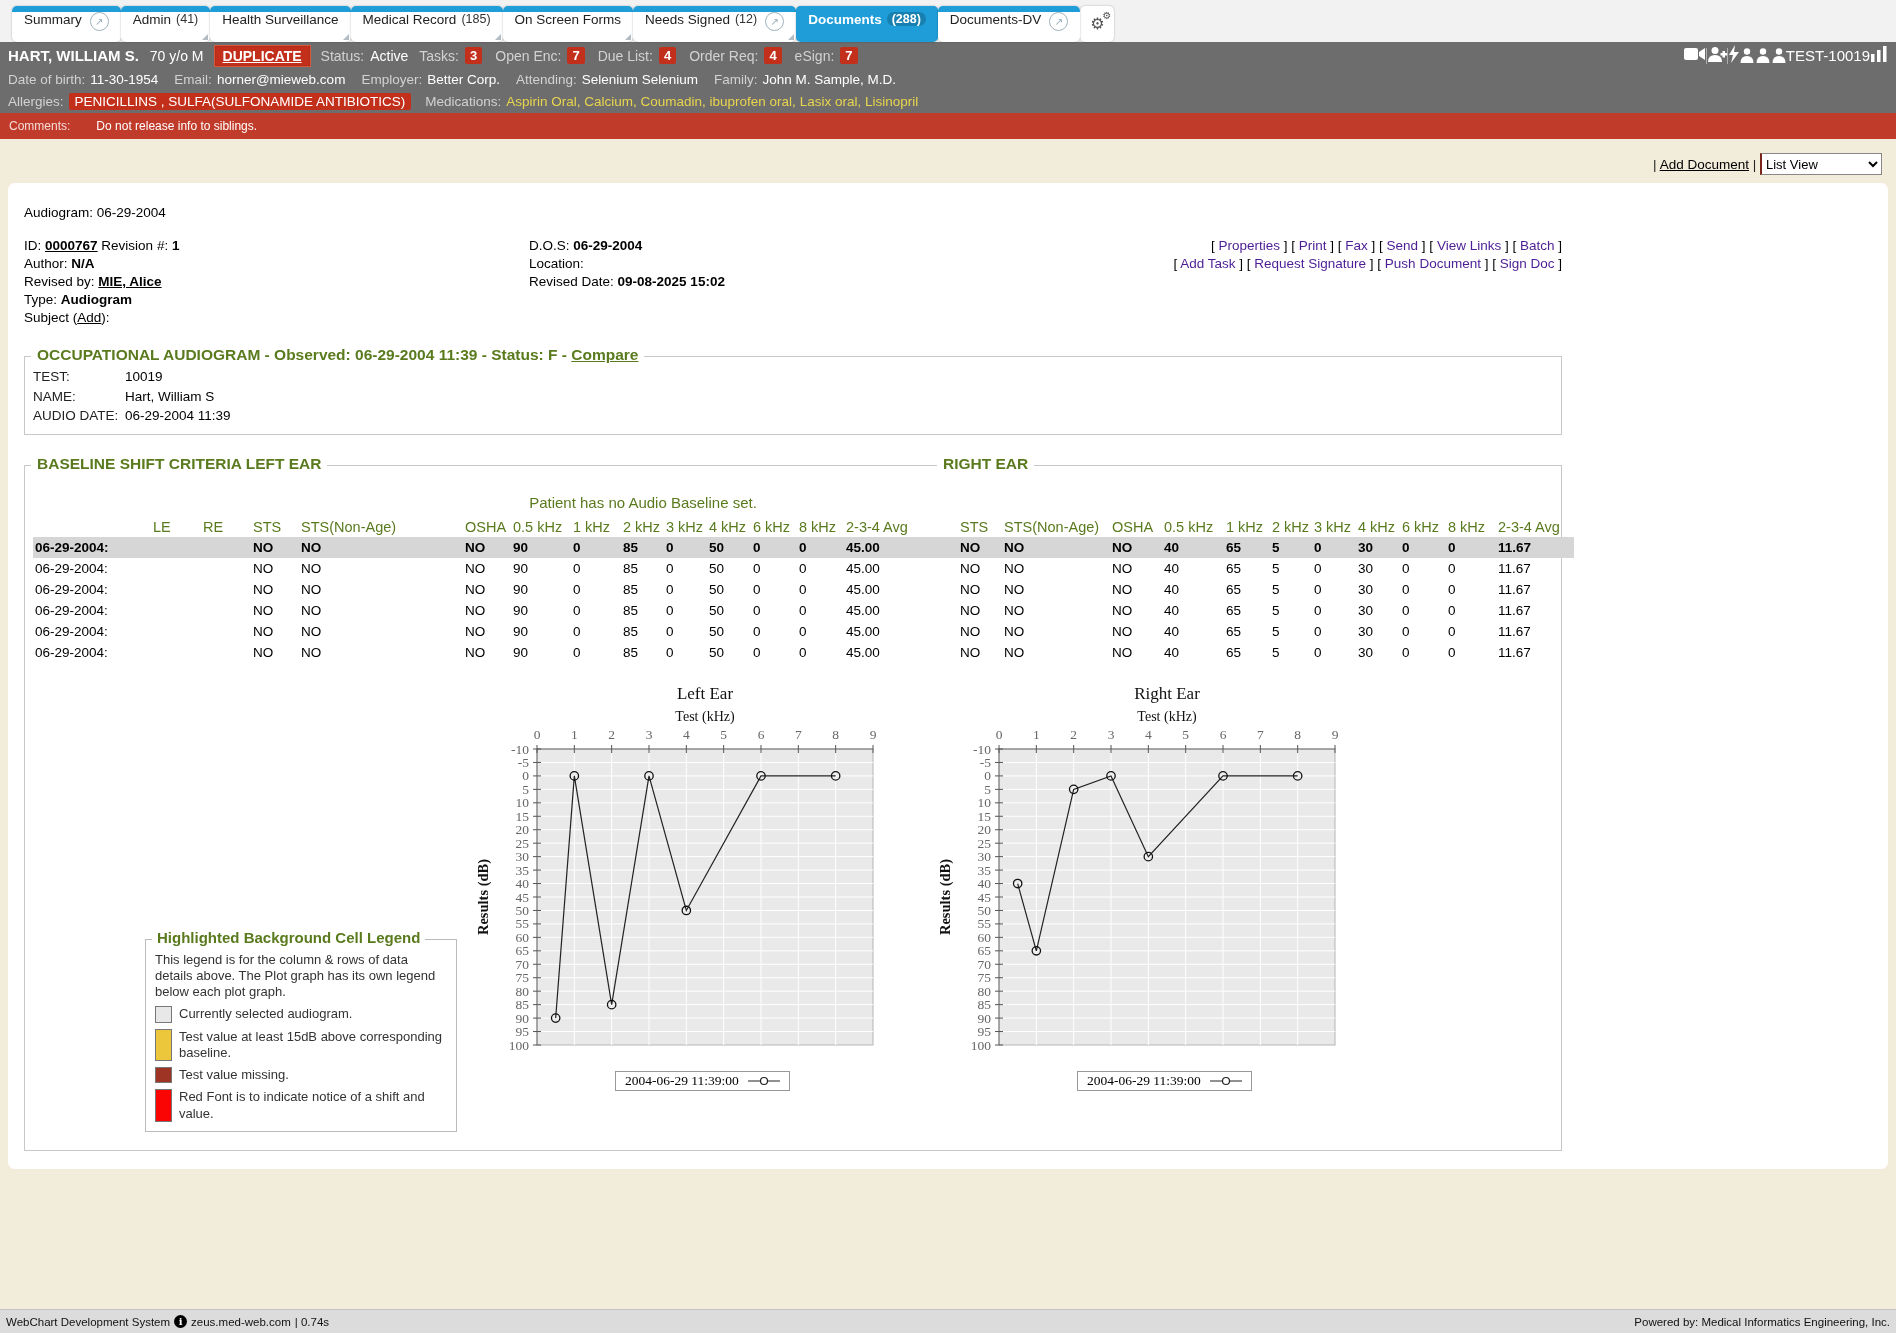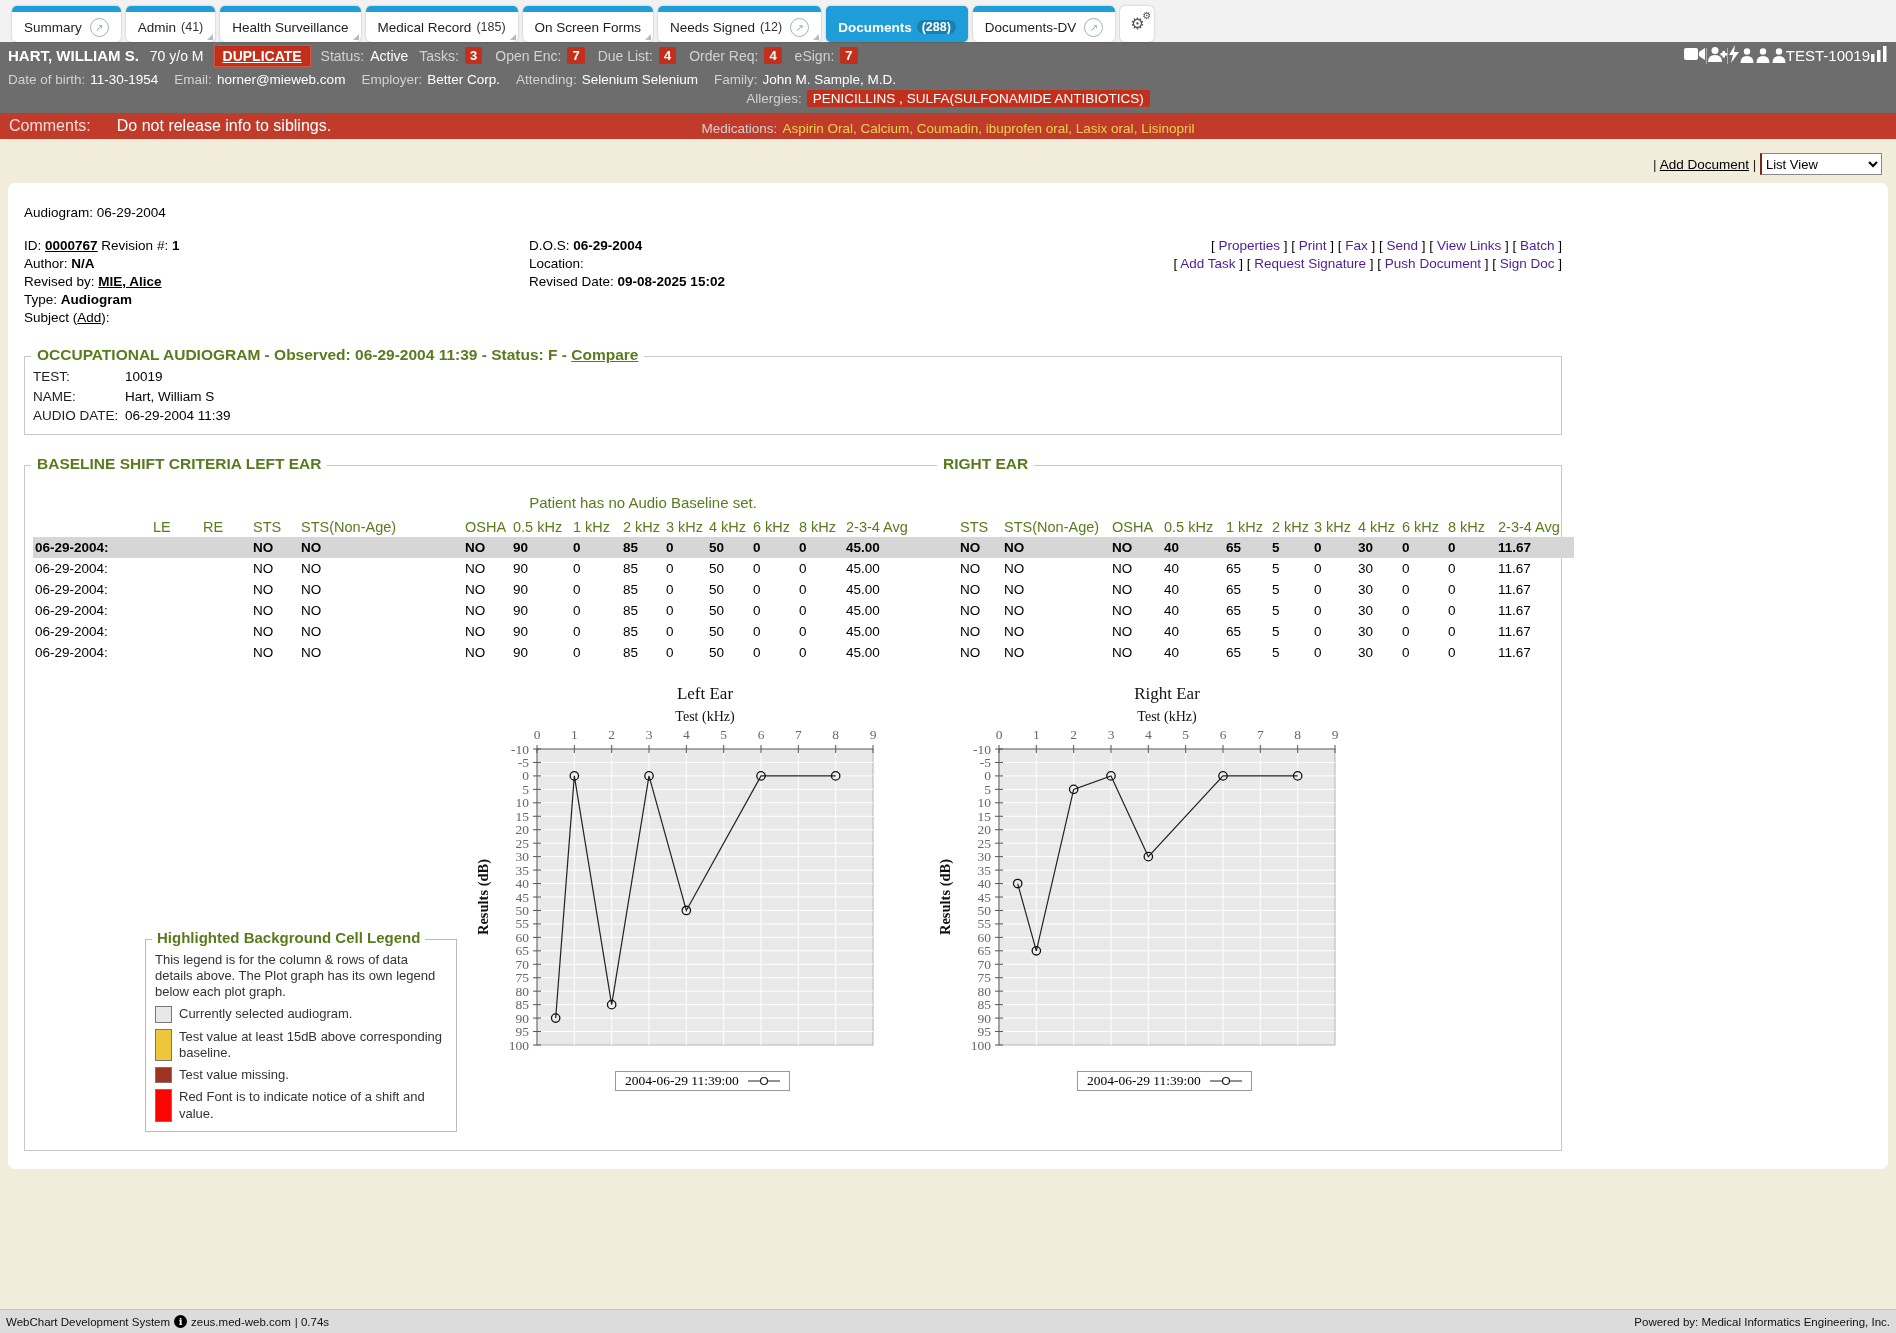--- a/index.html
+++ b/index.html
@@ -1,20 +1,20 @@
 <!DOCTYPE html>
 <html><head>
 <meta charset="utf-8">
 <style>
   html,body{margin:0;padding:0;width:1896px;height:1333px;overflow:hidden;
     font-family:"Liberation Sans", sans-serif;background:#f2ecdb;position:relative;}
   
   .tabbar{background:#f2f2f2;height:42px;display:flex;align-items:flex-end;padding:0 0 0 12px;box-sizing:border-box;}
   .tab{position:relative;background:#fff;border-radius:5px;padding:6px 12px 0 12px;height:36px;box-sizing:border-box;
-    display:inline-flex;align-items:center;margin-right:5px;font-size:13.5px;color:#222;box-shadow:0 0 2px rgba(0,0,0,.3);cursor:pointer;}
+    display:inline-flex;align-items:flex-start;font-size:13.5px;color:#222;box-shadow:0 0 2px rgba(0,0,0,.3);cursor:pointer;}
   .tab::before{content:"";position:absolute;top:0;left:0;right:0;height:6px;background:#1e9dd8;border-radius:5px 5px 0 0;}
   .tab.active{background:#1e9dd8;color:#fff;font-weight:bold;}
   .tab .cnt{margin-left:5px;font-size:12.5px;color:#333;}
   .tab.active .cnt{color:#fff;background:rgba(0,0,0,.18);border-radius:8px;padding:0 5px;font-weight:bold;}
   .tab .ext{width:17px;height:17px;border:1px solid #9fb3bd;border-radius:50%;color:#8fa6b1;font-size:10px;
     display:inline-flex;align-items:center;justify-content:center;margin-left:8px;background:#fff;}
   .tab .fold{position:absolute;right:2px;bottom:2px;width:0;height:0;border-left:6px solid transparent;border-bottom:6px solid #b3bcc2;}
   .gearbtn{background:#fff;border-radius:5px;height:36px;width:34px;display:flex;align-items:center;justify-content:center;
     box-shadow:0 0 2px rgba(0,0,0,.3);cursor:pointer;}
   .gear{font-family:"DejaVu Sans",sans-serif;font-size:16px;color:#555;position:relative;line-height:1;}
@@ -27,27 +27,27 @@
   .badge{background:#c2301c;color:#fff;font-weight:bold;padding:0 5px;border-radius:2px;font-size:13px;line-height:17px;display:inline-block;cursor:pointer;}
   .dup{background:#c2301c;border:1px solid #99261453;outline:1px solid #d8583f;text-decoration:underline;font-weight:bold;
     padding:0 7px;line-height:18px;cursor:pointer;}
   .cgrp{display:inline-flex;align-items:center;gap:6px;}
   .spacer{flex:1;}
   .pticons{display:flex;align-items:center;gap:0;}
   .vdiv{width:1px;height:16px;background:rgba(255,255,255,.45);}
   .people{display:flex;gap:2px;align-items:flex-end;}
   .chartid{font-size:15px;}
   .pt .row2,.pt .row3{display:flex;align-items:center;gap:14px;font-size:13.5px;white-space:nowrap;}
-  .pt .row2{height:21px;gap:16px;} .pt .row3{height:23px;flex-direction:column;}
+  .pt .row2{height:21px;gap:16px;} .pt .row3{height:23px;}
   .kv{display:inline-flex;gap:5px;align-items:center;}
   .allergy-badge{background:#c2301c;color:#fff;padding:1px 6px;border-radius:2px;cursor:pointer;}
   .meds{color:#e9d44f;}
   .meds a{color:#e9d44f;text-decoration:none;cursor:pointer;}
   
-  .comments{background:#c13b2a;color:#fff;height:26px;display:flex;align-items:center;padding:0 9px;font-size:16px;}
+  .comments{background:#c13b2a;color:#fff;height:26px;display:flex;align-items:center;padding:0 9px;font-size:12px;}
   .comments .lbl{color:rgba(255,255,255,.82);}
   .comments .txt{margin-left:26px;}
   
   .toolbar{text-align:right;padding:14px 14px 6px;font-size:13.5px;color:#222;}
   .toolbar a{color:#000;cursor:pointer;}
   .toolbar select{font-size:13px;height:22px;width:122px;border:1px solid #888;border-left:2px solid #7a241b;background:#fff;}
   .panel{background:#fff;margin:2px 8px 0 8px;border-radius:7px;padding:16px 10px 18px 10px;position:relative;min-height:870px;}
   .doc-title{font-size:13.5px;margin:6px 0 18px 6px;}
   .doc-grid{display:flex;width:1538px;margin-left:6px;font-size:13.5px;}
   .doc-grid .c1{width:505px;} .doc-grid .c2{width:560px;} .doc-grid .c3{flex:1;text-align:right;}

